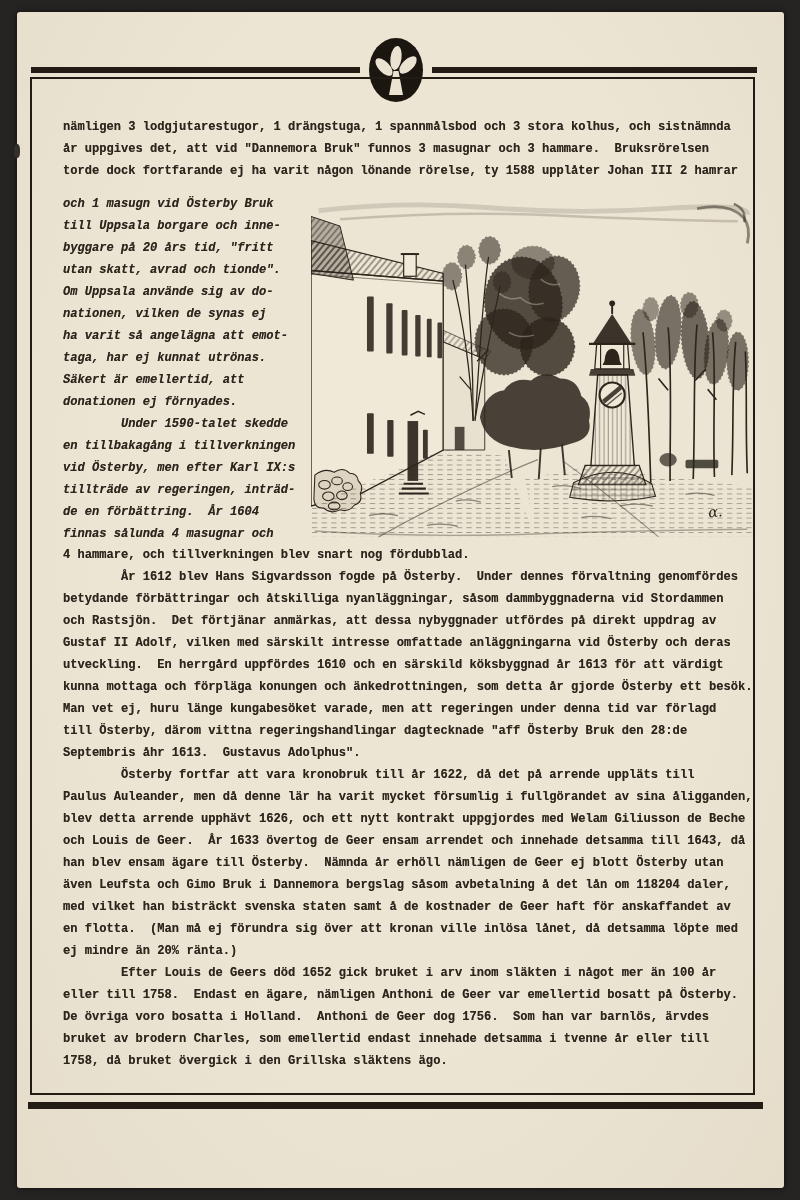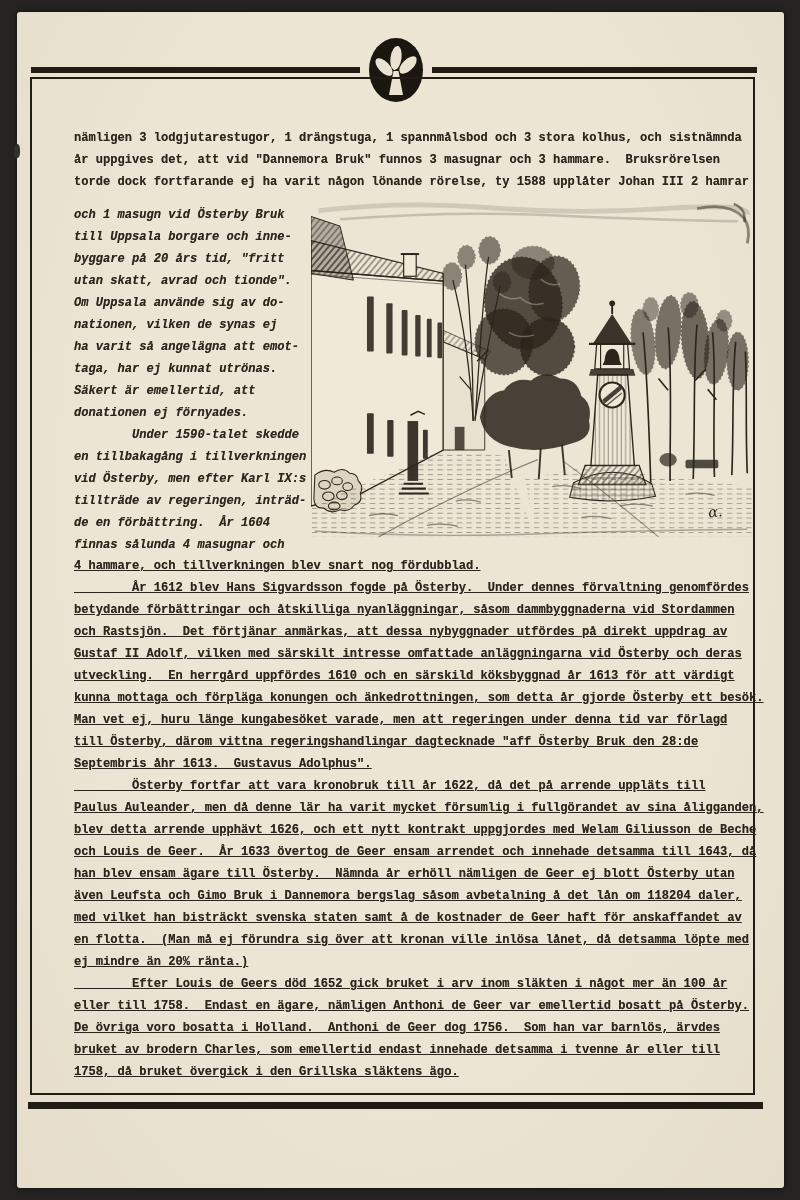--- a/index.html
+++ b/index.html
@@ -9,27 +9,27 @@
          background:radial-gradient(ellipse at 50% 42%, #ece5d4 55%, #e5ddca 100%);
          border-radius:3px;box-shadow:0 0 6px rgba(0,0,0,.6);}
   .notch{position:absolute;left:14px;top:144px;width:6px;height:14px;background:#33302c;border-radius:40%;}
   .rule{position:absolute;height:6px;background:#221c14;}
   .rule-left{left:31px;top:67px;width:329px;}
   .rule-right{left:432px;top:67px;width:325px;}
   .rule-bottom{position:absolute;left:28px;top:1102px;width:735px;height:7px;background:#221c14;}
   .frame{position:absolute;left:30px;top:77px;width:725px;height:1018px;
          border:2px solid #221c14;box-sizing:border-box;}
   .emblem{position:absolute;left:368px;top:37px;width:56px;height:66px;}
-  .txt{position:absolute;margin:11px;white-space:pre;color:#2b251c;
+  .txt{position:absolute;margin:0;white-space:pre;color:#2b251c;
        font-family:"Liberation Mono","DejaVu Sans Mono",monospace;
        font-weight:bold;font-size:12.1px;line-height:22px;letter-spacing:0;
        text-shadow:0 0 .4px rgba(43,37,28,.55);}
   .intro{left:63px;top:116px;}
   .leftcol{left:63px;top:193px;font-style:italic;}
-  .bodytxt{left:63px;top:544px;text-decoration:underline;}
+  .bodytxt{left:63px;top:544px;}
   .illus{position:absolute;left:311px;top:191px;width:444px;height:352px;}
 </style>
 </head>
 <body>
 
 <div class="scan">
 
   <div class="paper"></div>
   <div class="notch"></div>
 

